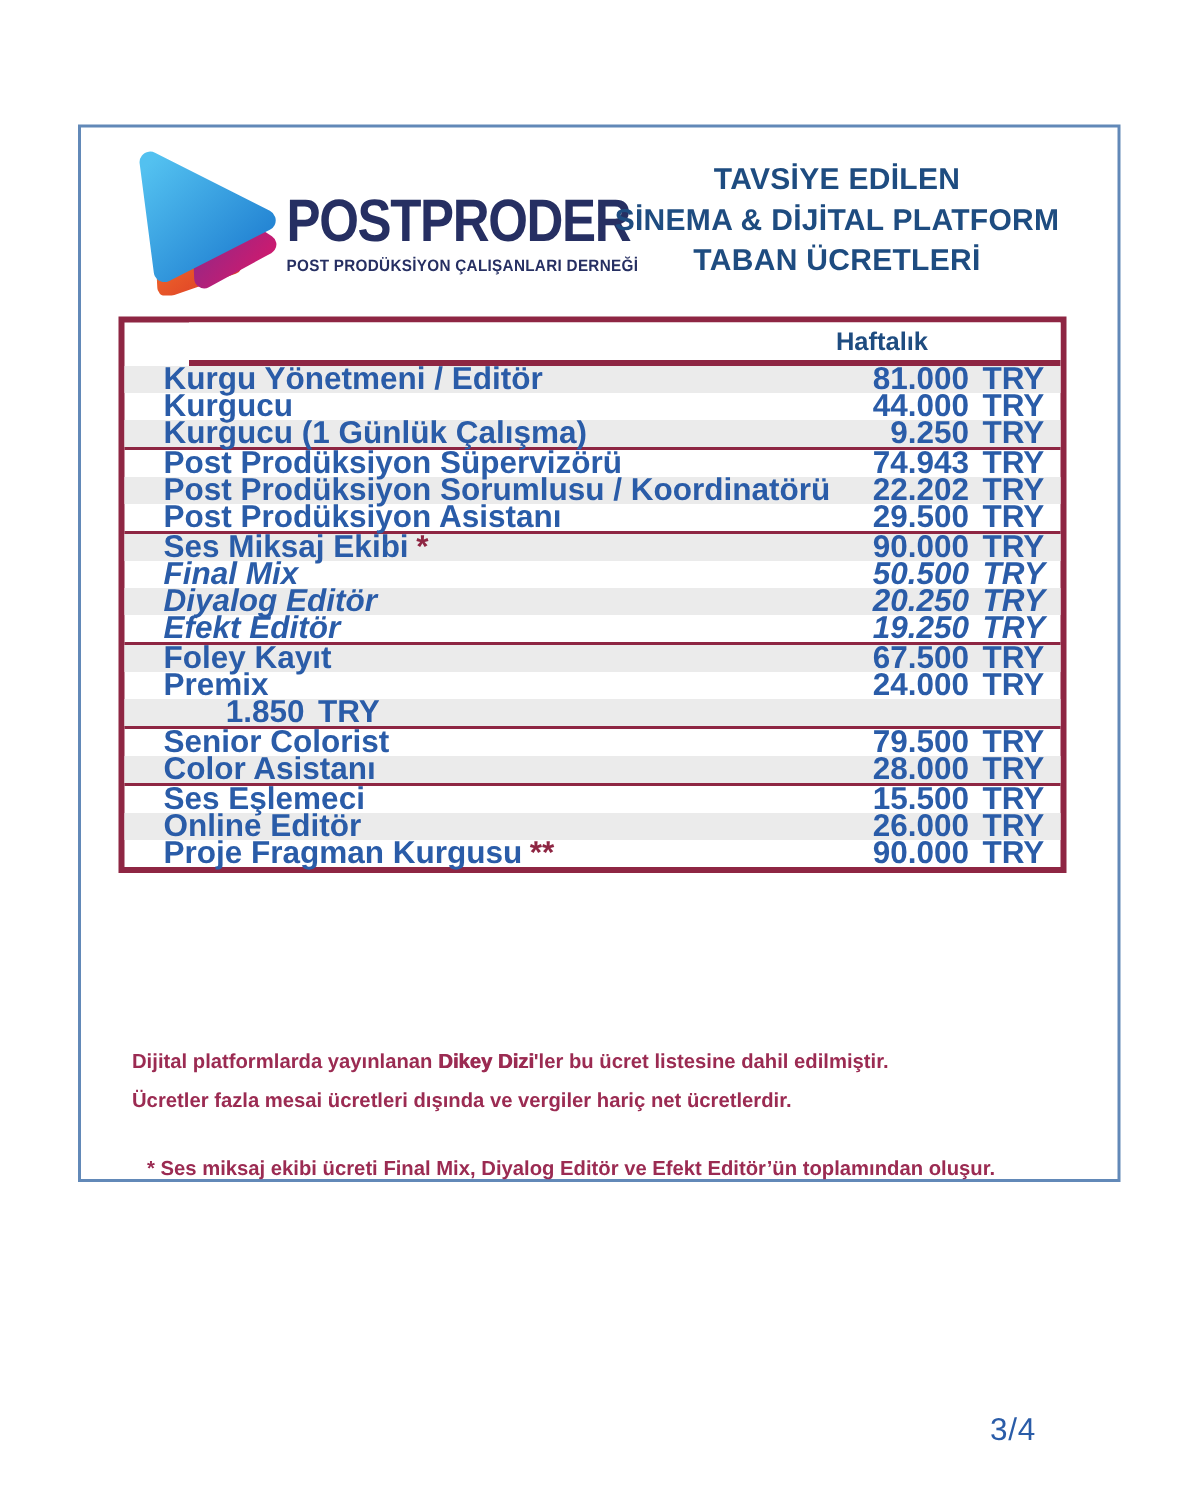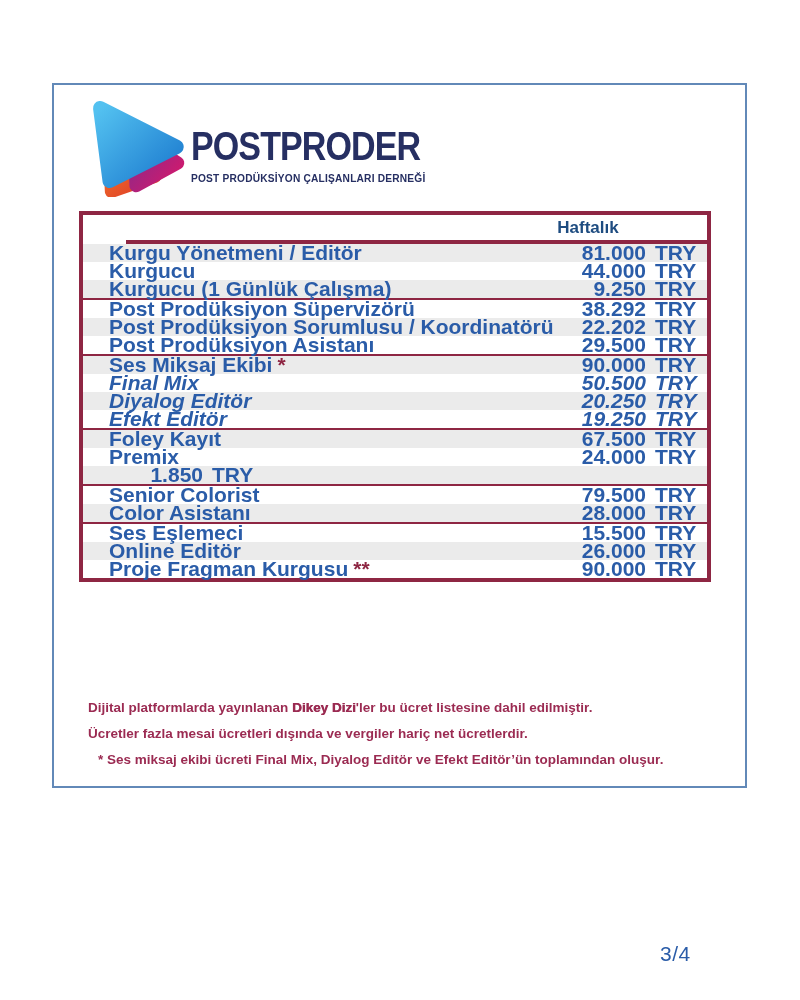--- a/index.html
+++ b/index.html
@@ -45,21 +45,21 @@
   .trow.it{font-style:italic;}
   .trow .lbl{flex:1;padding-left:26px;white-space:nowrap;}
   .trow .mark{color:var(--maroon);font-style:normal;margin-left:5px;}
   .trow .num{width:120px;text-align:right;}
   .trow .cur{width:36px;text-align:right;margin-left:9px;margin-right:16px;}
 
   
   .notes{position:absolute;left:34px;top:610px;color:var(--note);font-weight:bold;
          font-size:13.5px;line-height:26px;}
   .note{white-space:nowrap;}
-  .note.indent{padding-left:10px;}
+  .note.indent{padding-left:10px;margin-top:19px;}
   .note .b{text-shadow:.5px 0 0 currentColor;}
 
   .page-number{position:absolute;left:660px;top:942px;font-size:21px;color:var(--blue);
                letter-spacing:.5px;}
 </style>
 </head>
 <body>
 
 <div class="page">
   <div class="frame">
@@ -83,20 +83,25 @@
         <path d="M26 66 L74 88 L28 104 Z" fill="url(#gOr)" stroke="url(#gOr)" stroke-width="14" stroke-linejoin="round"></path>
         <path d="M52 44 L98 74 L54 98 Z" fill="url(#gMg)" stroke="url(#gMg)" stroke-width="14" stroke-linejoin="round"></path>
         <path d="M16 16 L97 57 L26 93 Z" fill="url(#gBl)" stroke="url(#gBl)" stroke-width="15" stroke-linejoin="round"></path>
       </svg>
       <div class="logo-text">
         <div class="wordmark">POSTPRODER</div>
         <div class="logo-sub">POST PRODÜKSİYON ÇALIŞANLARI DERNEĞİ</div>
       </div>
     </div>
 
+    <div class="title">
+      <div>TAVSİYE EDİLEN</div>
+      <div>SİNEMA &amp; DİJİTAL PLATFORM</div>
+      <div>TABAN ÜCRETLERİ</div>
+    </div>
 
     <div class="rate-table">
       <div class="thead">
         <div class="hl"></div>
         <div class="hr">Haftalık</div>
       </div>
       <div>
           <div class="tgroup">
             <div class="trow gray">
               <span class="lbl">Kurgu Yönetmeni / Editör</span>
@@ -110,21 +115,21 @@
             </div>
             <div class="trow gray">
               <span class="lbl">Kurgucu (1 Günlük Çalışma)</span>
               <span class="num">9.250</span>
               <span class="cur">TRY</span>
             </div>
           </div>
           <div class="tgroup">
             <div class="trow">
               <span class="lbl">Post Prodüksiyon Süpervizörü</span>
-              <span class="num">38.292</span>
+              <span class="num">74.943</span>
               <span class="cur">TRY</span>
             </div>
             <div class="trow gray">
               <span class="lbl">Post Prodüksiyon Sorumlusu / Koordinatörü</span>
               <span class="num">22.202</span>
               <span class="cur">TRY</span>
             </div>
             <div class="trow">
               <span class="lbl">Post Prodüksiyon Asistanı</span>
               <span class="num">29.500</span>

